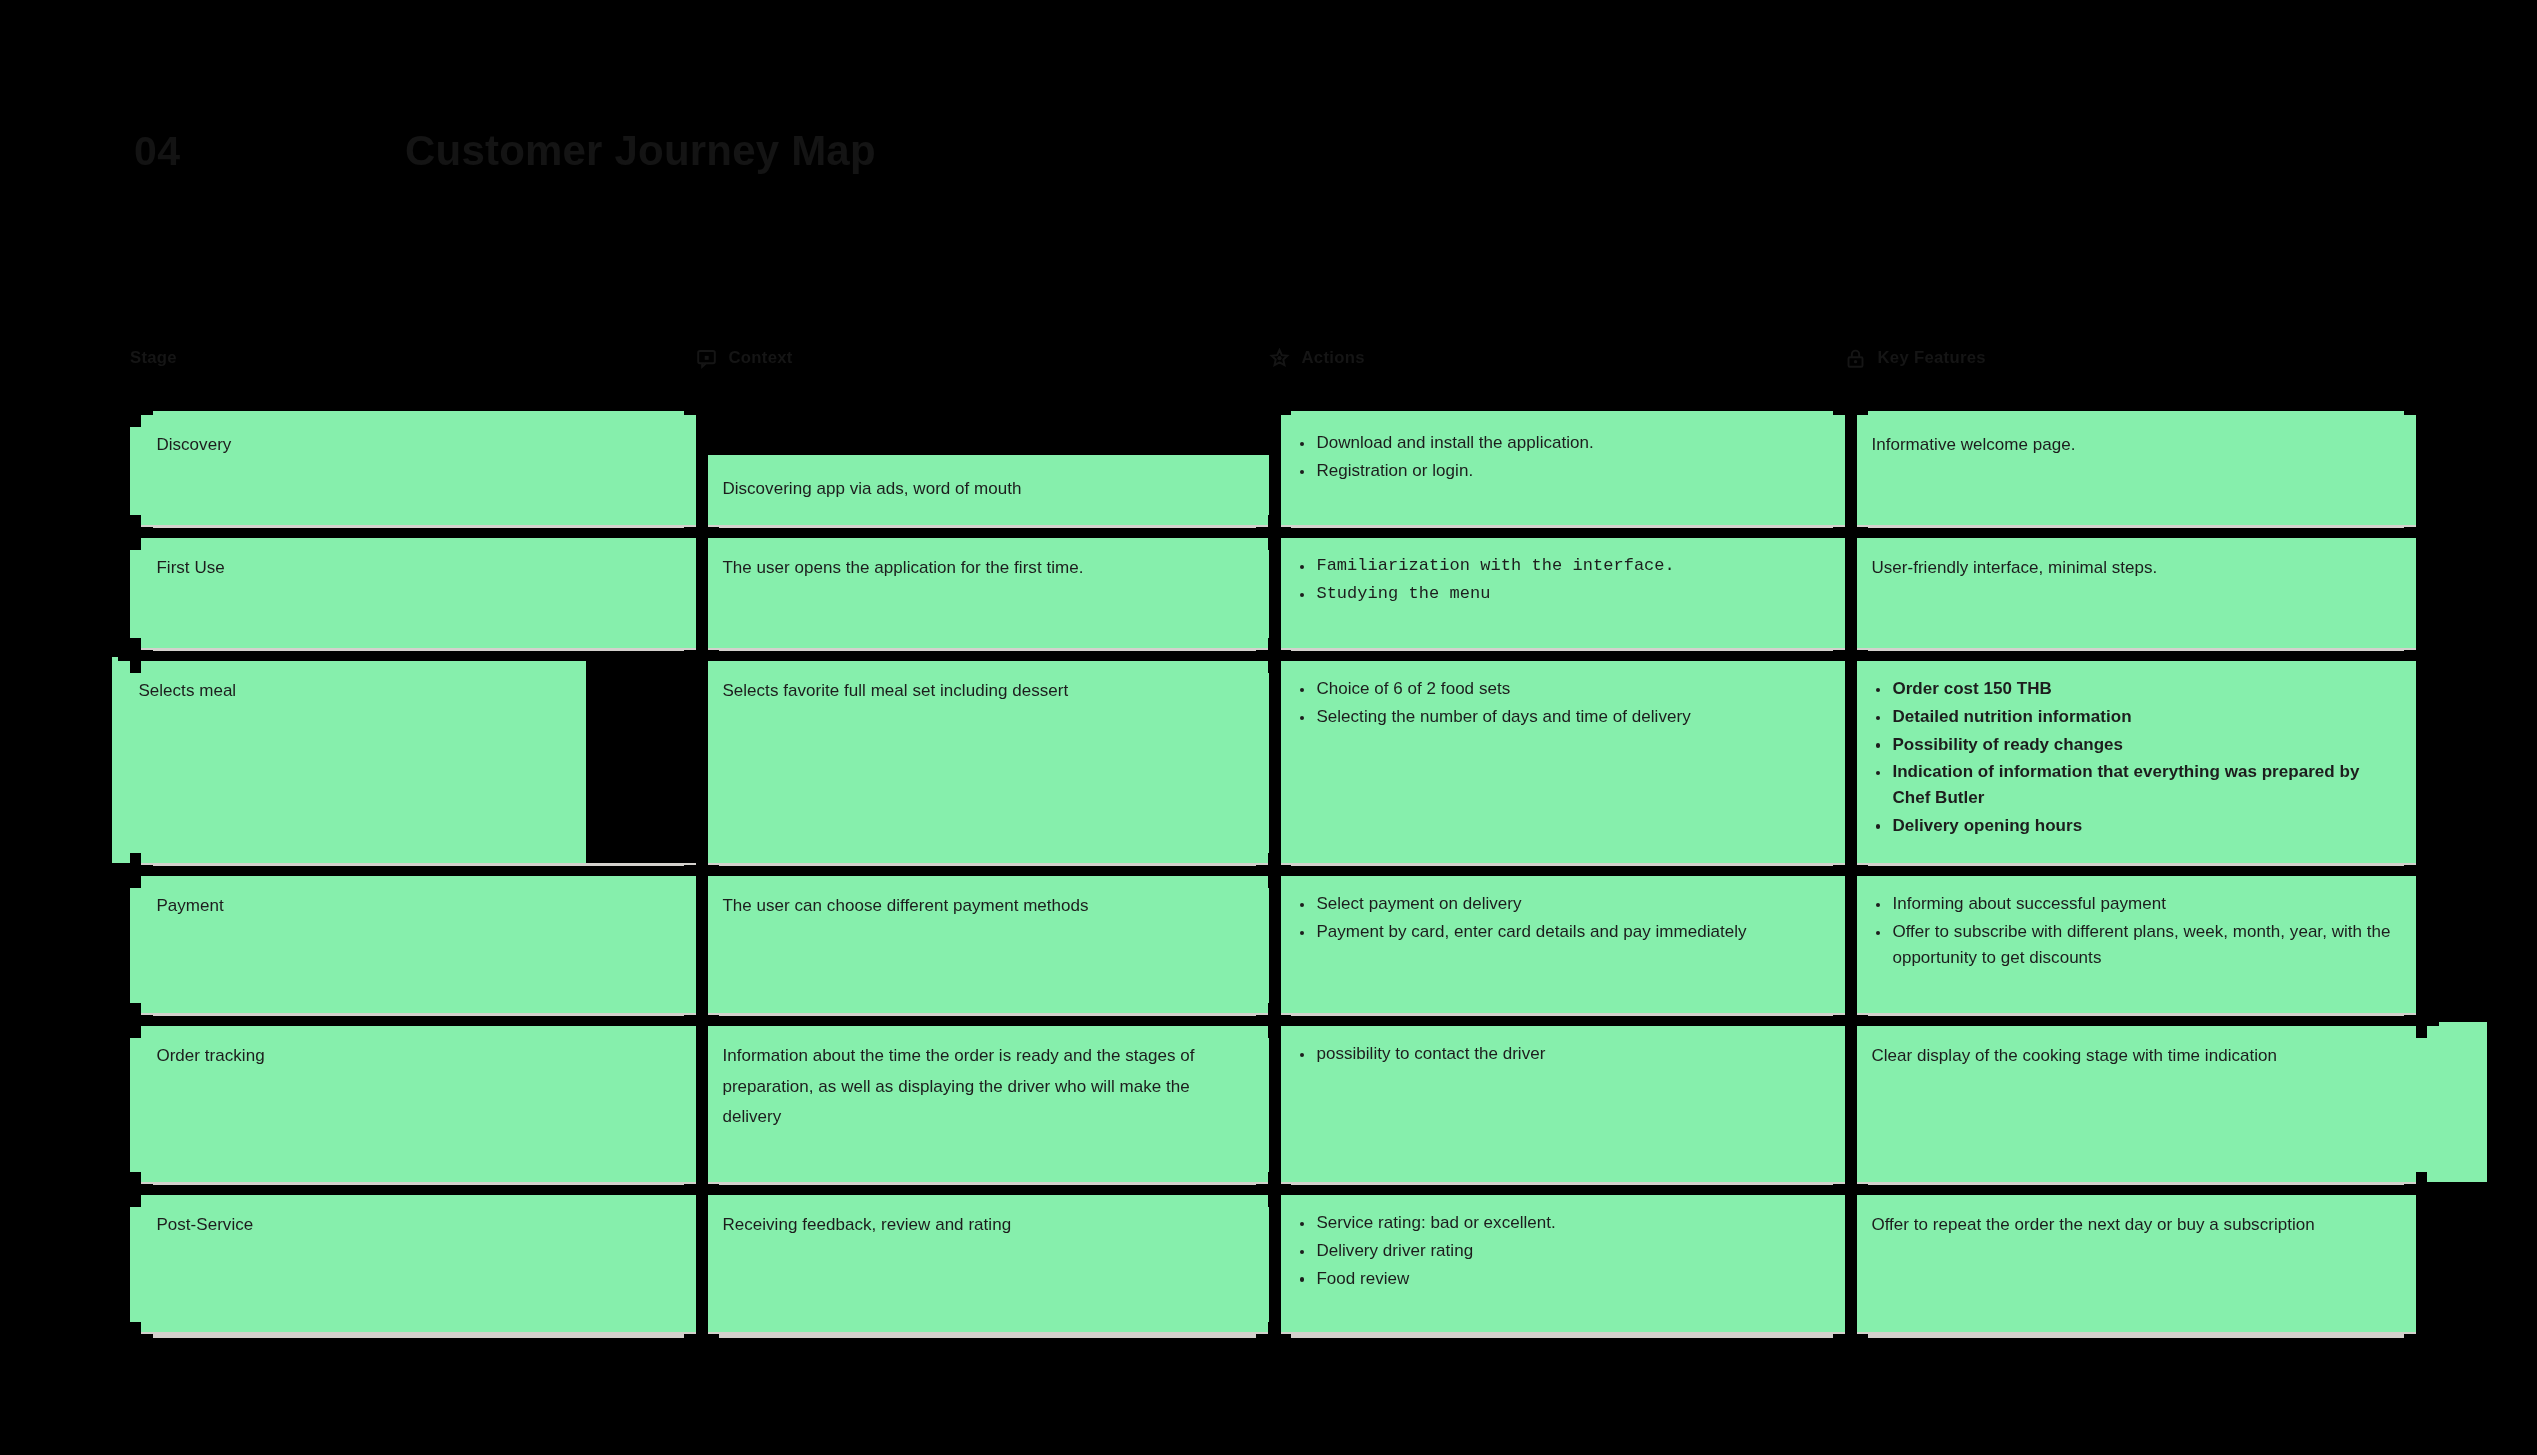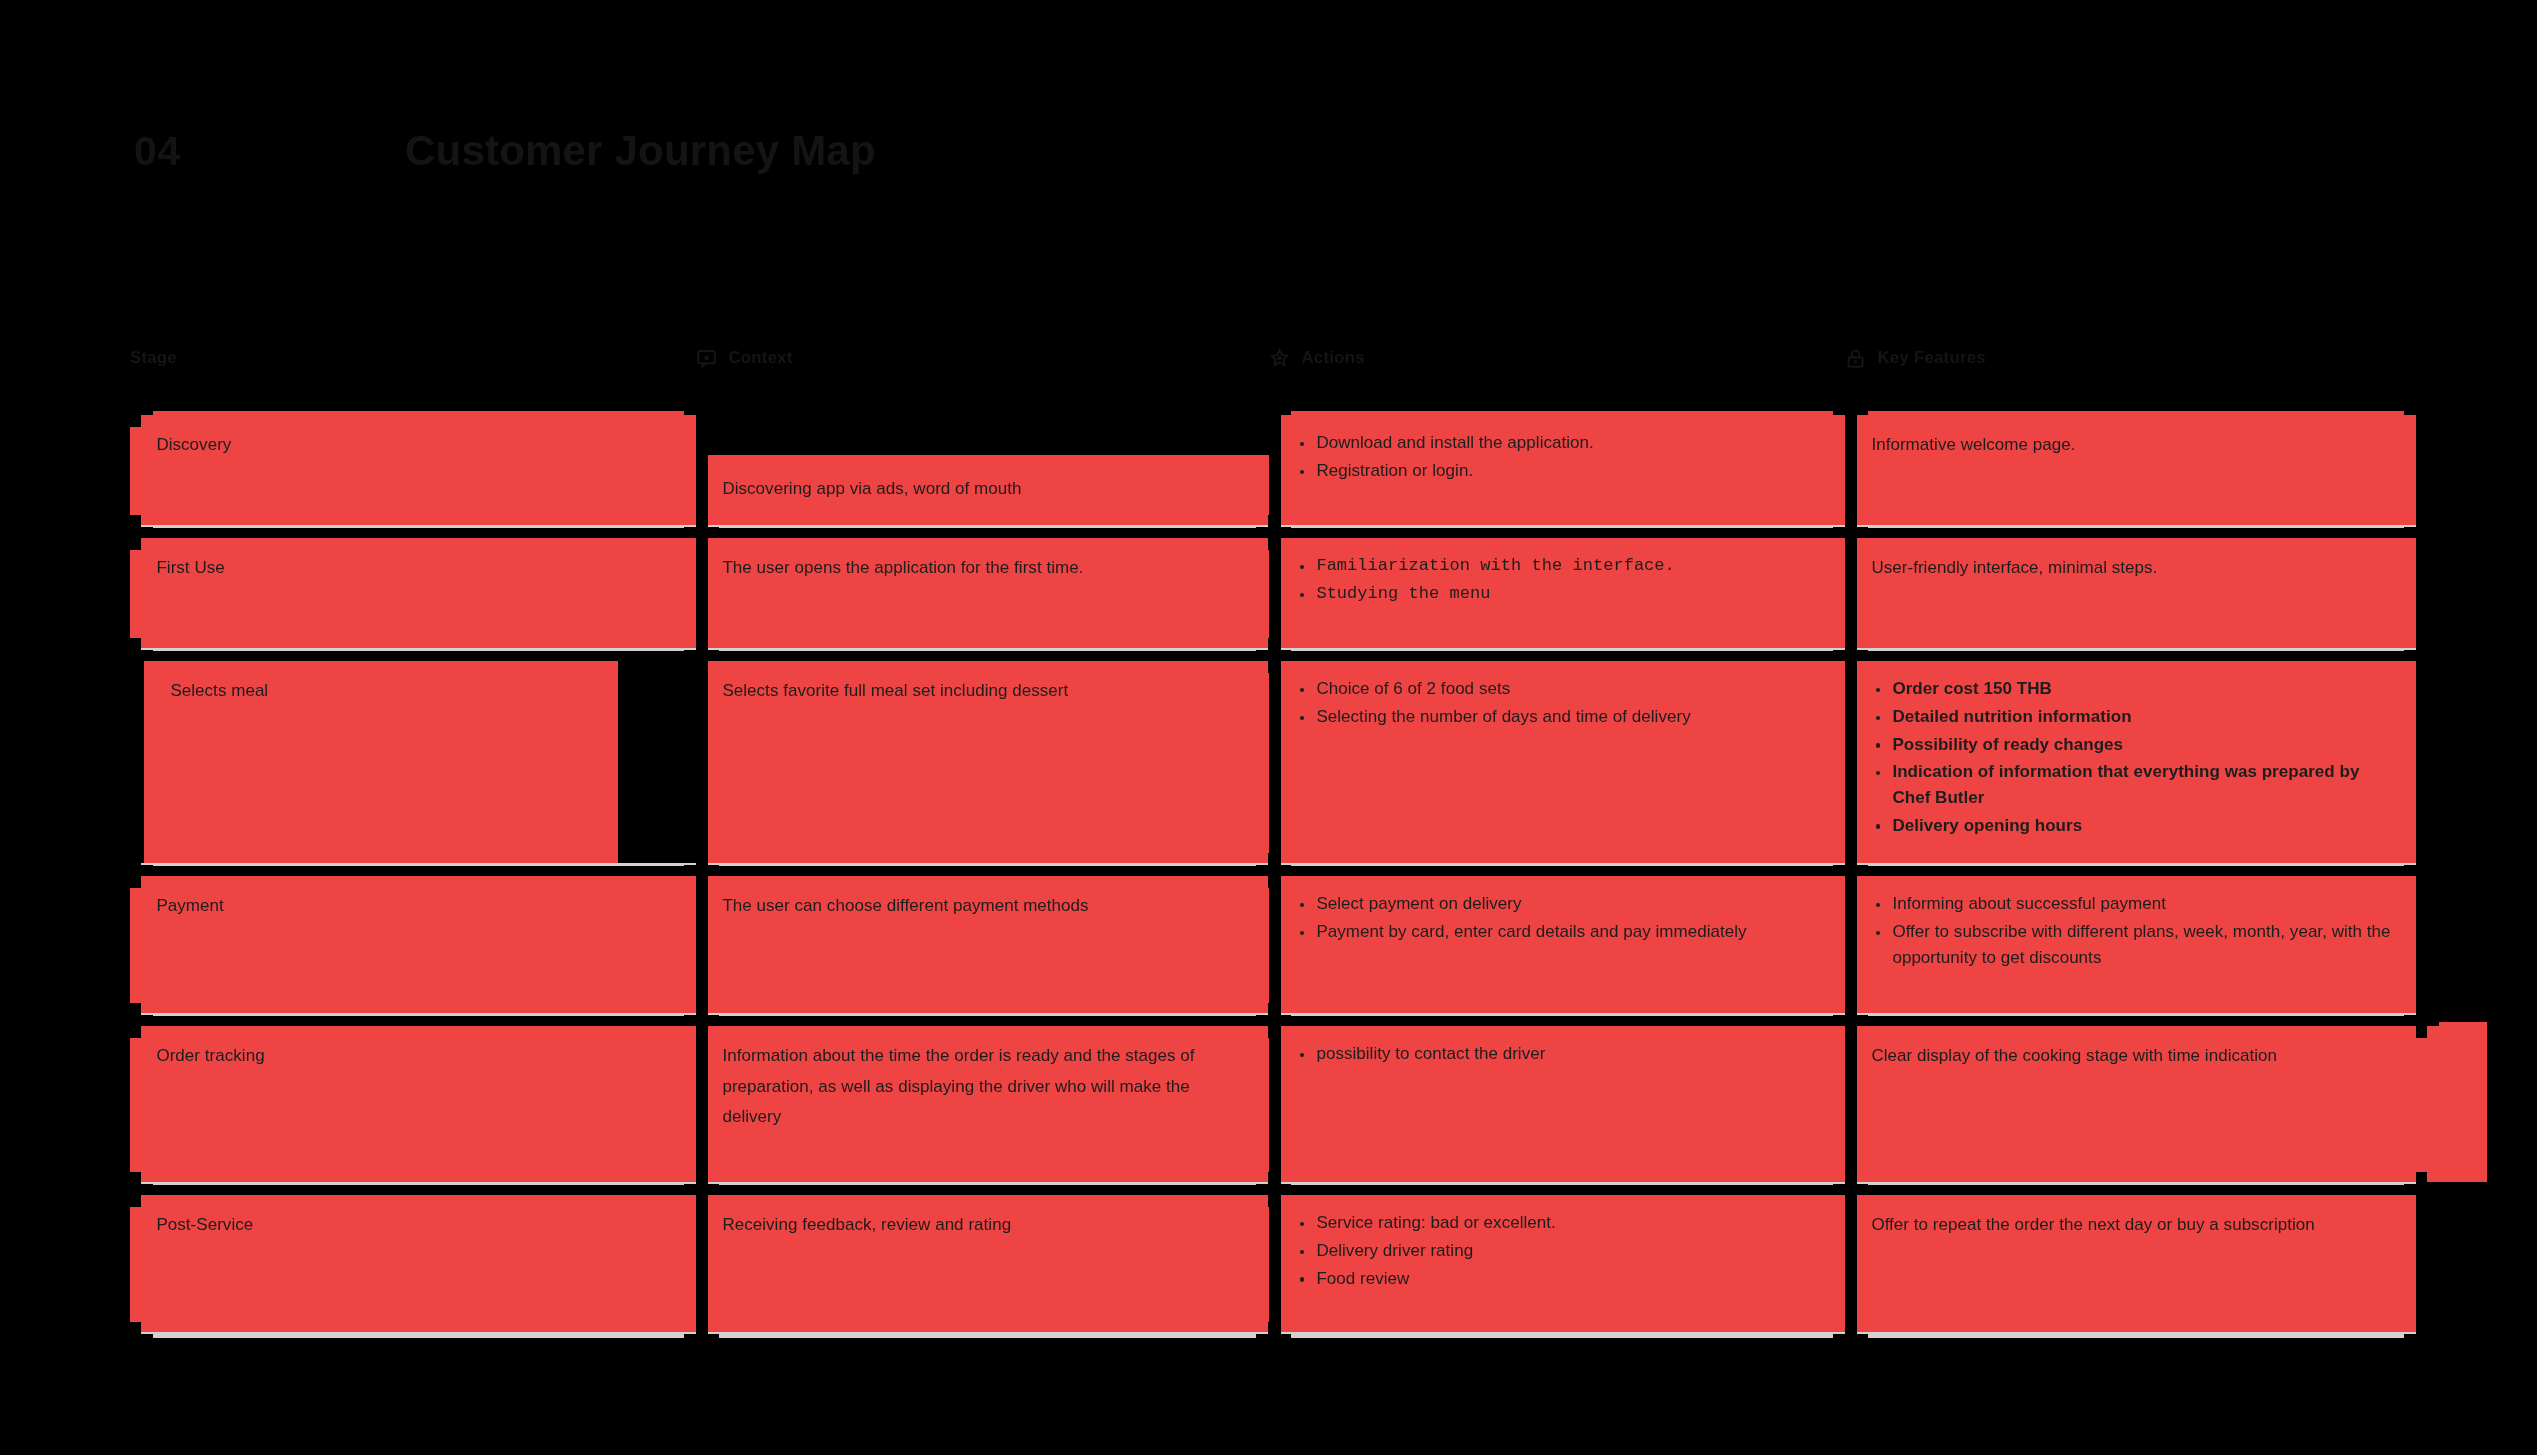--- a/index.html
+++ b/index.html
@@ -72,21 +72,21 @@
     height: 21px;
     display: inline-block;
     flex: 0 0 auto;
     color: #151515;
   }
   .hd-icon svg { display: block; width: 21px; height: 21px; }
 
   
   .cell {
     position: absolute;
-    background: #ef4444;
+    background: #86efac;
     padding: 19.4px 25px 16px 26.4px;
     overflow: hidden;
   }
 
   .cell-text {
     font-size: 17px;
     line-height: 1.78;
     color: #1d1d1d;
     letter-spacing: 0.04px;
   }
@@ -221,21 +221,21 @@
     </div>
     <div class="cell" style="left: 1269px; top: 534px; width: 576px; height: 115px; font-family: Liberation Mono, monospace;">
       <ul>
         <li>Familiarization with the interface.</li>
         <li>Studying the menu</li>
       </ul>
     </div>
     <div class="cell" style="left: 1845px; top: 534px; width: 571px; height: 115px;">
       <div class="cell-text">User-friendly interface, minimal steps.</div>
     </div>
-    <div class="cell" style="left: 144px; top: 657px; width: 474px; height: 206px;">
+    <div class="cell" style="left: 112px; top: 657px; width: 474px; height: 206px;">
       <div class="cell-text">Selects meal</div>
     </div>
     <div class="cell" style="left: 696px; top: 657px; width: 573px; height: 206px;">
       <div class="cell-text">Selects favorite full meal set including dessert</div>
     </div>
     <div class="cell" style="left: 1269px; top: 657px; width: 576px; height: 206px;">
       <ul>
         <li>Choice of 6 of 2 food sets</li>
         <li>Selecting the number of days and time of delivery</li>
       </ul>

